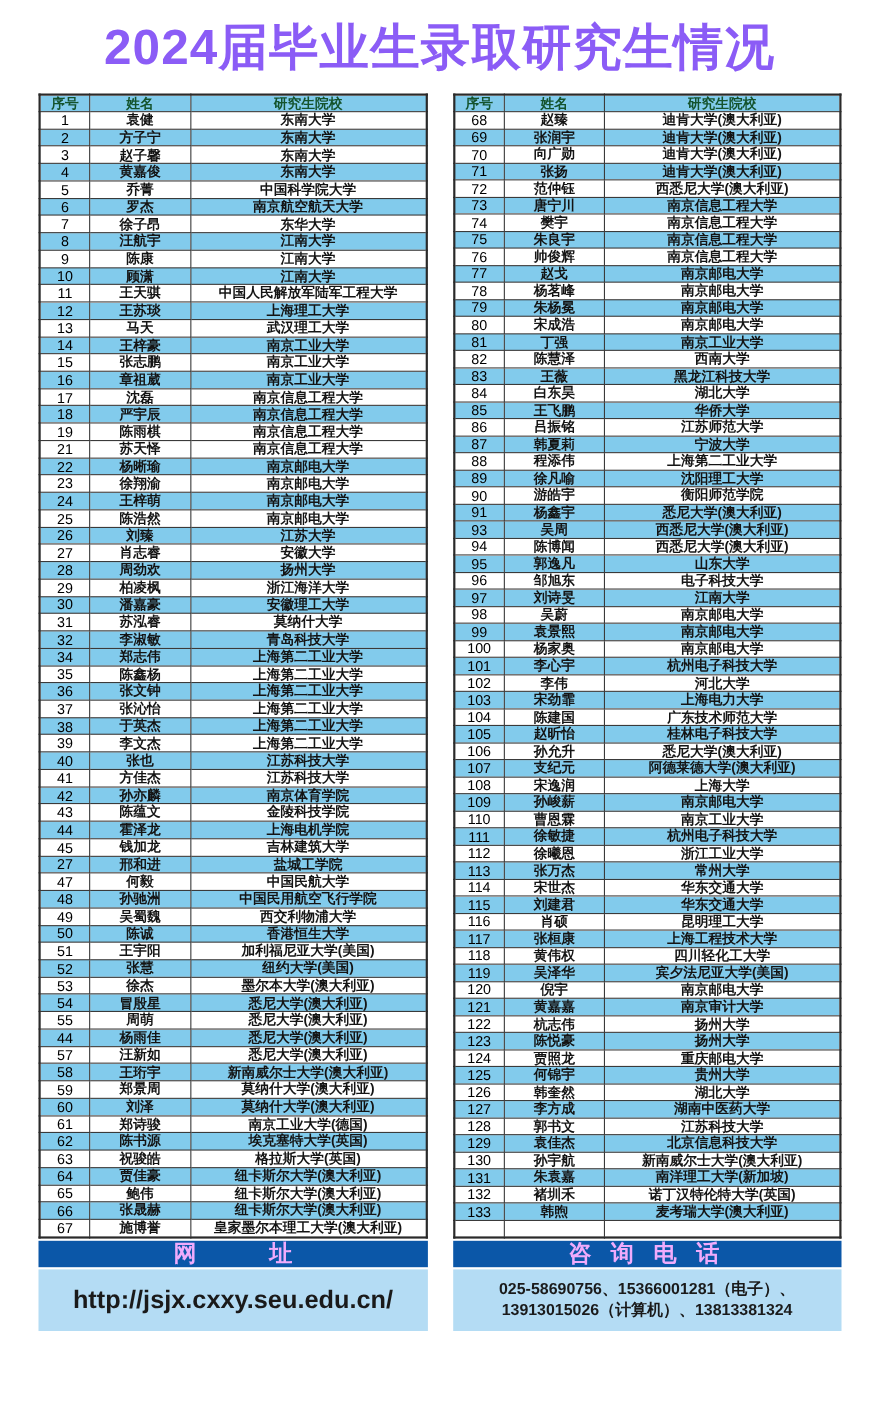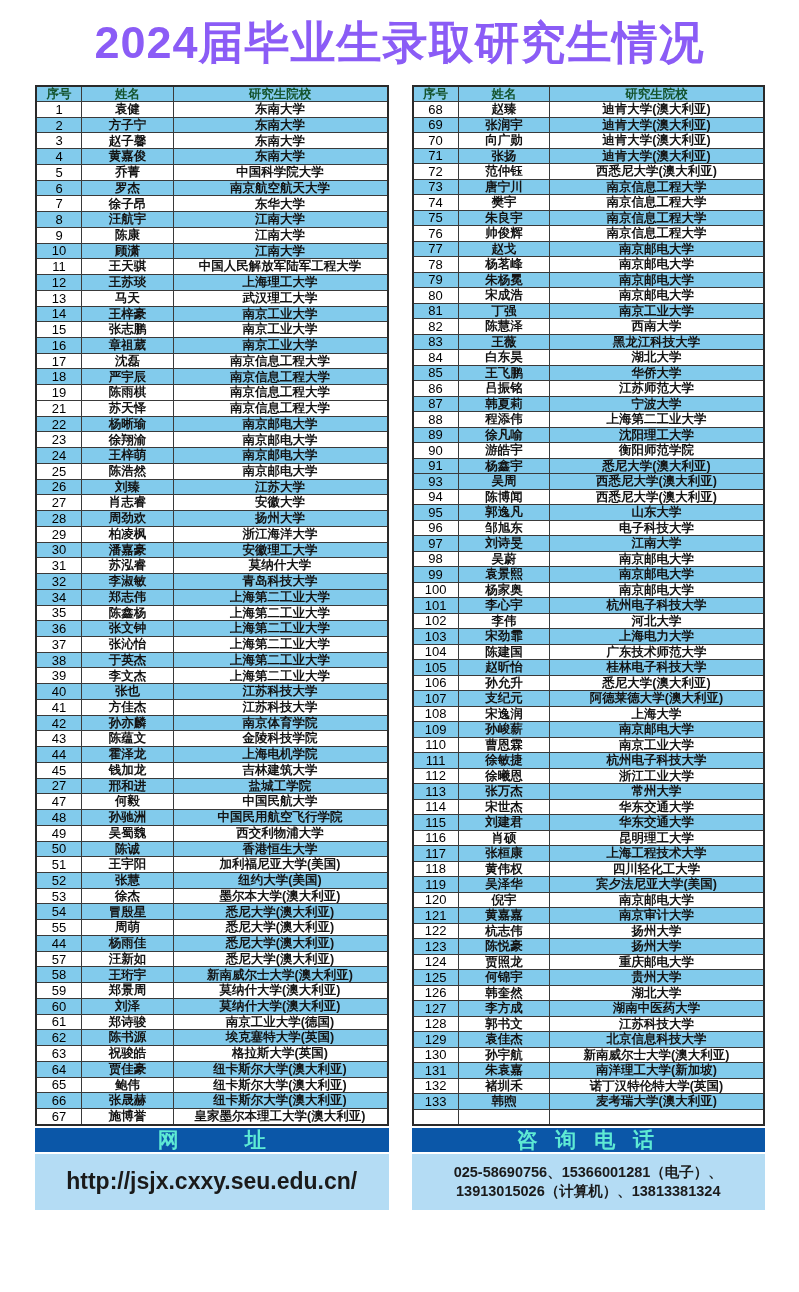--- a/index.html
+++ b/index.html
@@ -56,21 +56,21 @@
   .footer {
     display: flex;
     padding-left: 35px;
     padding-right: 34px;
     gap: 23px;
     margin-top: 2px;
   }
   .footer-block { flex: 1; }
   .footer-header {
     background: #0b57a8;
-    color: #5eead4;
+    color: #f0abfc;
     font-weight: bold;
     font-size: 21px;
     text-align: center;
     height: 24px;
     line-height: 24px;
     letter-spacing: 6px;
   }
   .footer-header.wide { letter-spacing: 30px; text-indent: 30px; }
   .footer-content {
     background: #b4dcf4;

